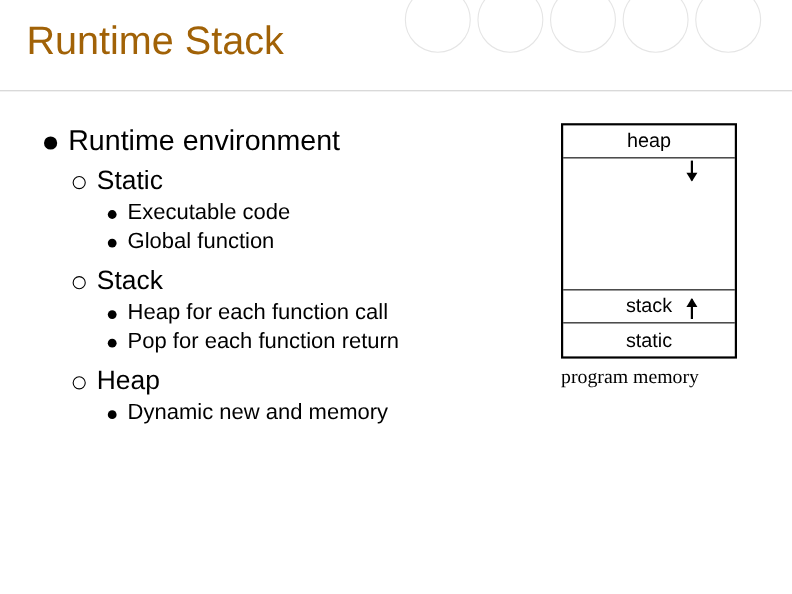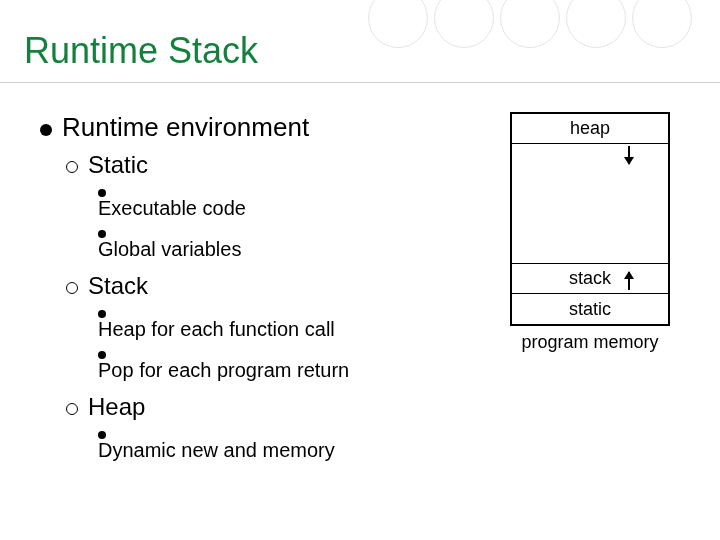--- a/index.html
+++ b/index.html
@@ -15,24 +15,24 @@
     top: -12px; right: 28px;
     display: flex; gap: 6px;
   }
   .circles .c {
     width: 60px; height: 60px;
     border: 1px solid #e5e5e5;
     border-radius: 50%;
   }
   .title {
     position: absolute;
-    top: 30px; left: 24px;
+    top: 16px; left: 24px;
     font-size: 36px;
     font-weight: 400;
-    color: #15803d;
+    color: #a16207;
   }
   .rule {
     position: absolute;
     top: 82px; left: 0;
     width: 720px; height: 1px;
     background: #d0d0d0;
   }
   .content {
     position: absolute;
     top: 112px; left: 40px;
@@ -49,21 +49,21 @@
   }
   .lvl1 .txt { font-size: 26px; }
 
   .lvl2 { display: flex; align-items: baseline; margin: 2px 0 2px 26px; }
   .lvl2 .ring {
     width: 12px; height: 12px; border-radius: 50%;
     border: 1.5px solid #000; margin-right: 10px; margin-top: 6px; flex-shrink: 0;
   }
   .lvl2 .txt { font-size: 24px; }
 
-  .lvl3 { display: flex; align-items: baseline; margin: 3px 0 3px 58px; flex-direction: column; }
+  .lvl3 { display: flex; align-items: baseline; margin: 3px 0 3px 58px; }
   .lvl3 .dot {
     width: 8px; height: 8px; border-radius: 50%;
     background: #000; margin-right: 10px; margin-top: 7px; flex-shrink: 0;
   }
   .lvl3 .txt { font-size: 20px; }
 
   .spacer { height: 6px; }
 
   
   .diagram {
@@ -71,21 +71,21 @@
     top: 0; left: 40px;
     width: 160px;
   }
   .box {
     width: 160px;
     border: 2px solid #000;
   }
   .row { height: 30px; border-bottom: 1px solid #000; display:flex; align-items:center; justify-content:center; font-size:18px;}
   .row:last-child { border-bottom: none; }
   .row.tall { height: 120px; }
-  .caption { text-align: center; font-size: 18px; margin-top: 6px; }
+  .caption { font-size: 18px; margin-top: 6px; font-family: Liberation Serif, serif; }
 
   .arrow-down {
     position: absolute;
     left: 118px; top: 34px;
     width: 1.5px; height: 18px; background: #000;
   }
   .arrow-down::after {
     content: ""; position: absolute; left: -4px; bottom: -1px;
     border-left: 5px solid transparent;
     border-right: 5px solid transparent;
@@ -128,36 +128,36 @@
     <div class="lvl2">
       <div class="ring"></div>
       <div class="txt">Static</div>
     </div>
     <div class="lvl3">
       <div class="dot"></div>
       <div class="txt">Executable code</div>
     </div>
     <div class="lvl3">
       <div class="dot"></div>
-      <div class="txt">Global variables</div>
+      <div class="txt">Global function</div>
     </div>
 
     <div class="spacer"></div>
 
     <div class="lvl2">
       <div class="ring"></div>
       <div class="txt">Stack</div>
     </div>
     <div class="lvl3">
       <div class="dot"></div>
       <div class="txt">Heap for each function call</div>
     </div>
     <div class="lvl3">
       <div class="dot"></div>
-      <div class="txt">Pop for each program return</div>
+      <div class="txt">Pop for each function return</div>
     </div>
 
     <div class="spacer"></div>
 
     <div class="lvl2">
       <div class="ring"></div>
       <div class="txt">Heap</div>
     </div>
     <div class="lvl3">
       <div class="dot"></div>

